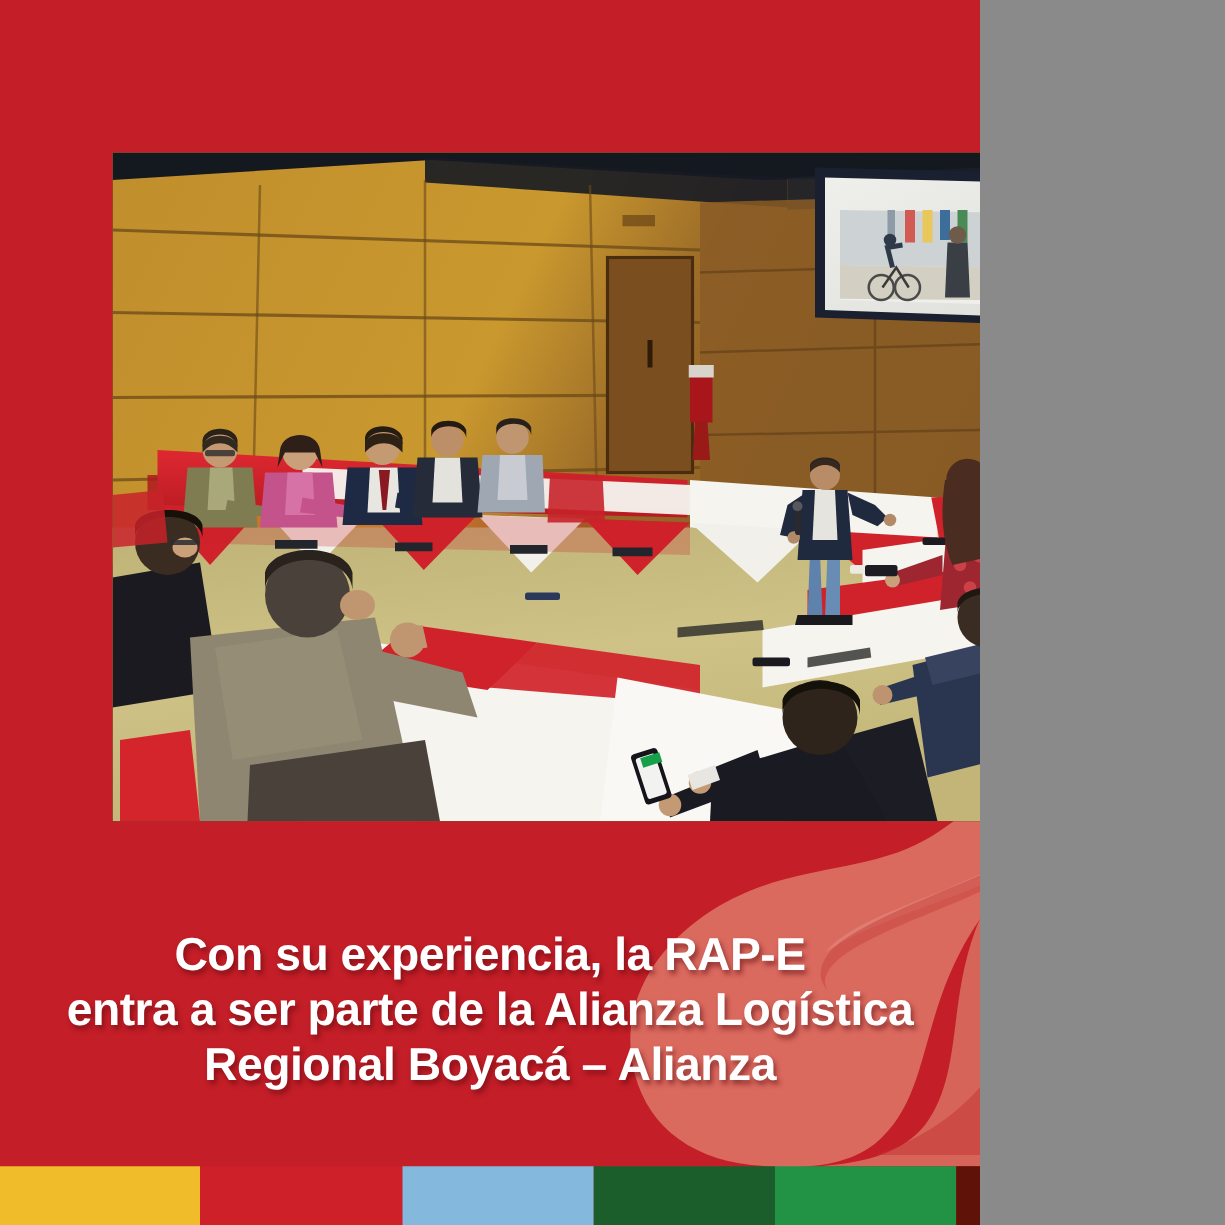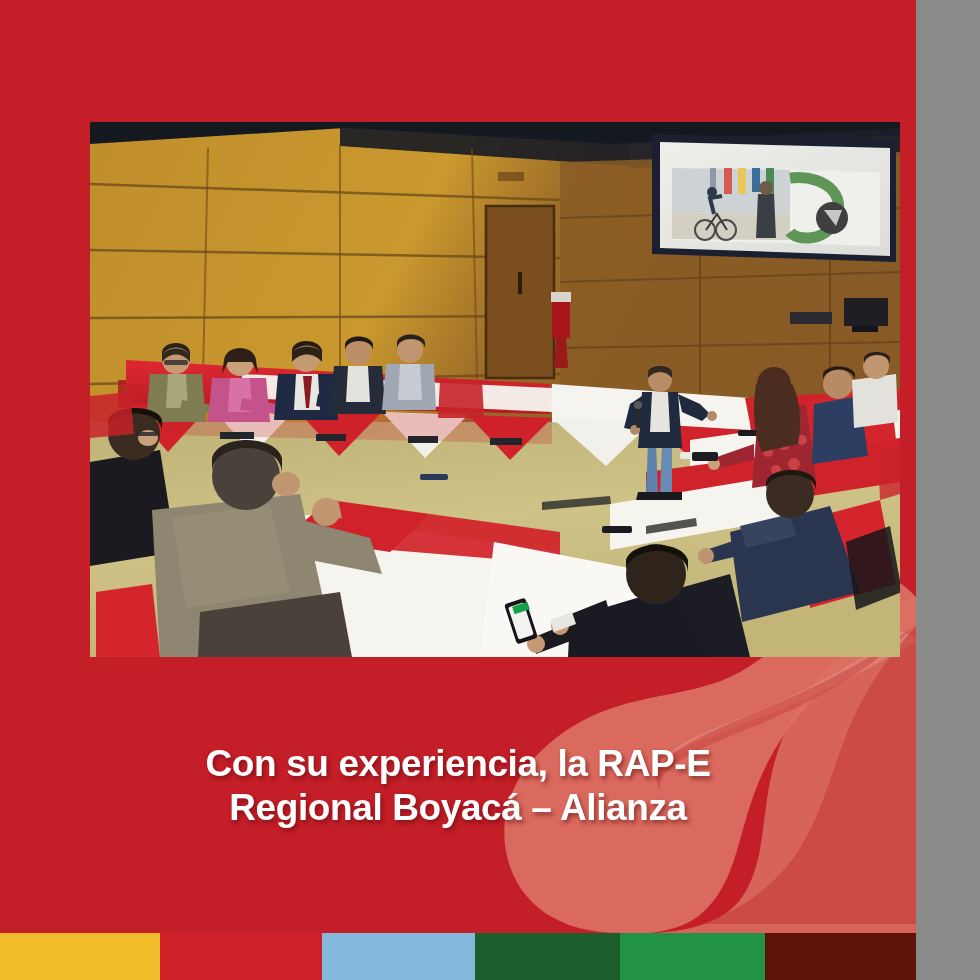--- a/index.html
+++ b/index.html
@@ -6,21 +6,21 @@
     margin: 0;
     padding: 0;
     background: #8a8a8a;
   }
   body {
     font-family: "Liberation Sans", sans-serif;
   }
 
   #poster {
     position: relative;
-    width: 916px;
+    width: 784px;
     height: 980px;
     overflow: hidden;
     background: #C41E28;
     text-decoration: underline;
   }
 
   
   .swoosh-layer {
     position: absolute;
     inset: 0;
@@ -414,20 +414,21 @@
         <path d="M0 274 L40 270 L44 312 L0 316 Z" fill="#C8222A" opacity="0.85"></path>
         <path d="M788 330 L810 324 L810 372 L790 378 Z" fill="#C8222A" opacity="0.8"></path>
       </g>
 
       <rect x="0" y="0" width="810" height="535" fill="none"></rect>
     </svg>
   </div>
 
   <div id="headline" style="color: rgb(255, 255, 255);">
     <span class="hl-line">Con su experiencia, la RAP-E</span>
+    <span class="hl-line">entra a ser parte de la Alianza Logística</span>
     <span class="hl-line">Regional Boyacá – Alianza</span>
   </div>
 
   <div id="colorbar">
       <div class="seg" style="width: 160px; background: rgb(240, 188, 42);"></div>
       <div class="seg" style="width: 162px; background: rgb(206, 32, 41);"></div>
       <div class="seg" style="width: 153px; background: rgb(132, 184, 220);"></div>
       <div class="seg" style="width: 145px; background: rgb(27, 94, 43);"></div>
       <div class="seg" style="width: 145px; background: rgb(34, 147, 69);"></div>
       <div class="seg" style="width: 215px; background: rgb(94, 18, 8);"></div>

